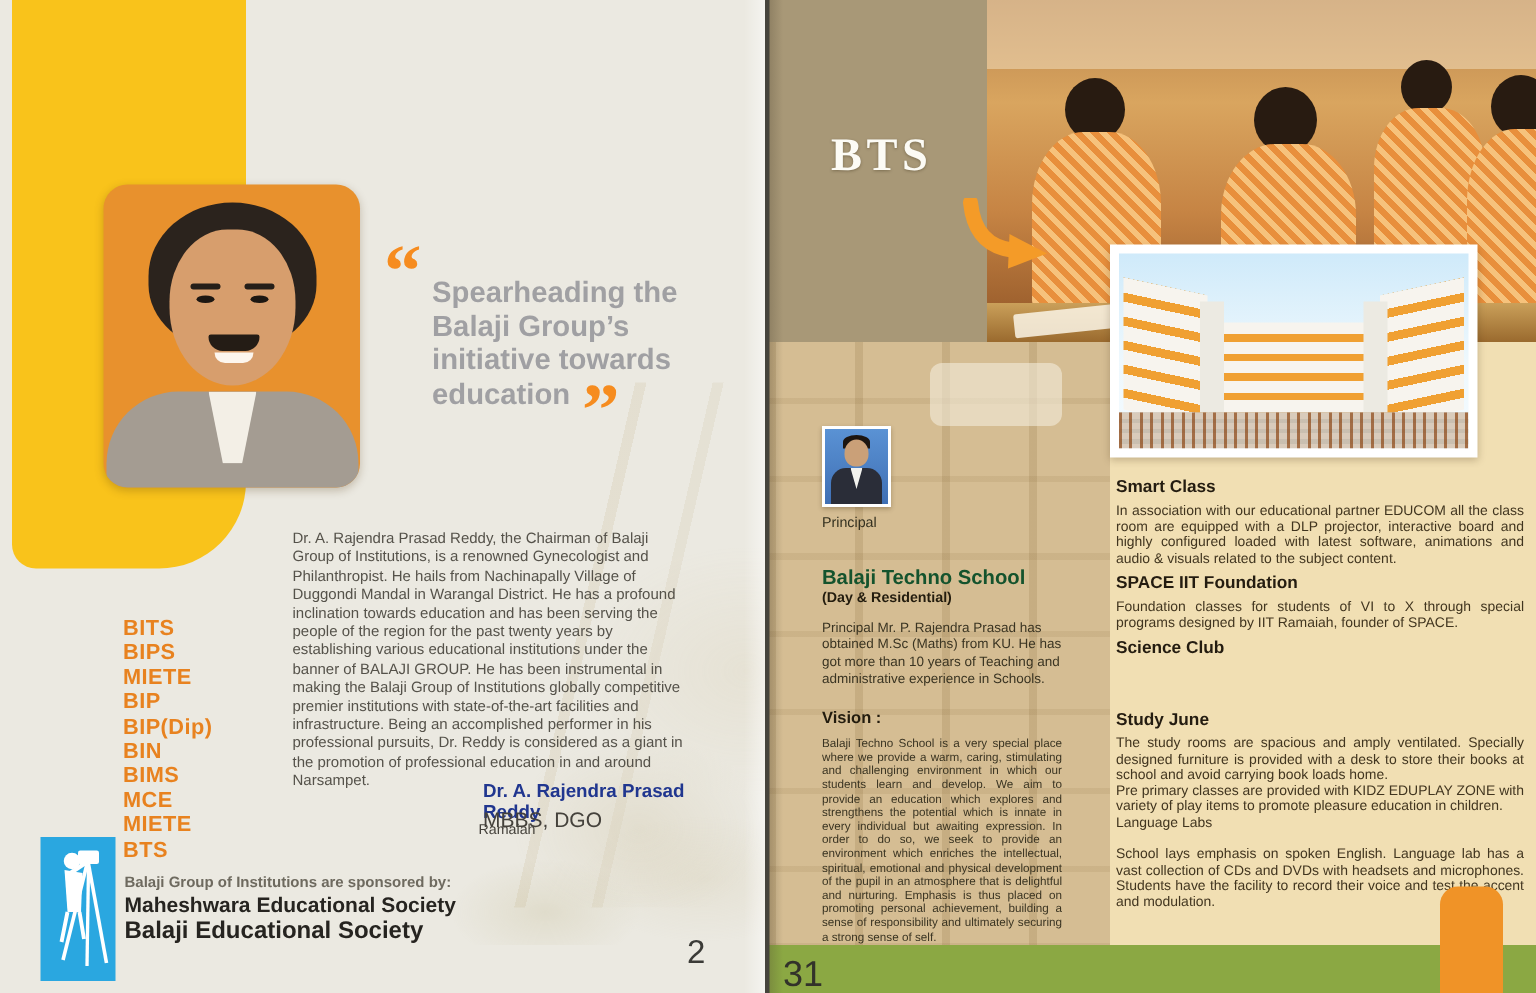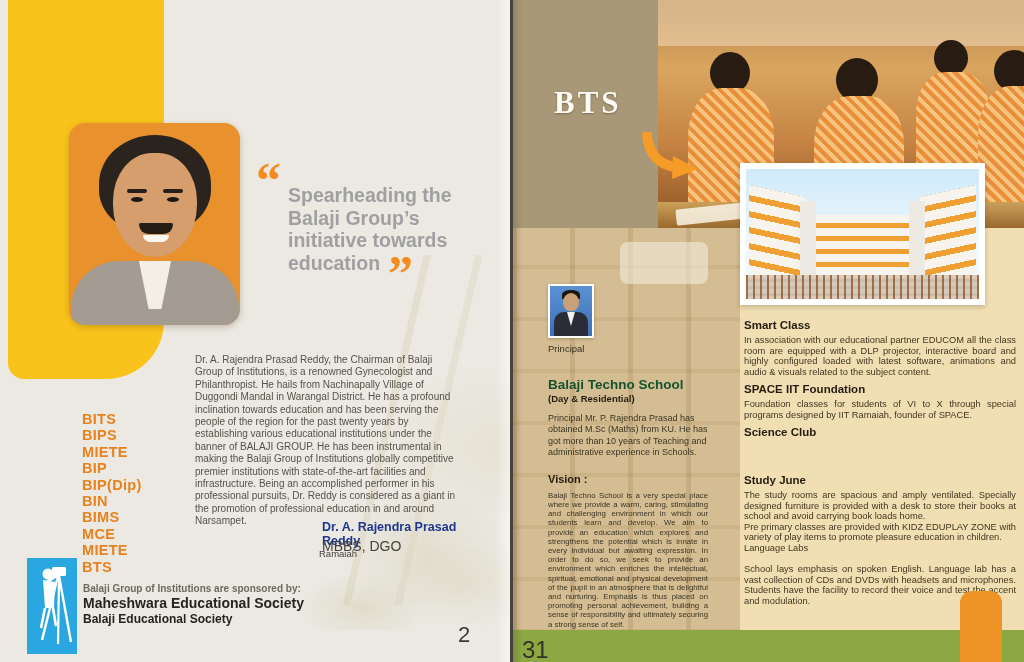--- a/index.html
+++ b/index.html
@@ -34,21 +34,21 @@
   .q-close{left:388px;top:248px;}
   .quote-text{position:absolute;left:288px;top:184px;width:182px;font-size:19.5px;line-height:1.16;font-weight:bold;color:#a0a0a3;}
   .bio{position:absolute;left:195px;top:354px;width:266px;font-size:10px;line-height:12.4px;color:#55524a;}
   .inst-list{position:absolute;left:82px;top:411px;color:#e8821f;font-weight:bold;font-size:14.5px;line-height:16.4px;letter-spacing:.3px;}
   .sig-name{position:absolute;left:322px;top:520px;width:140px;font-size:12.5px;font-weight:bold;color:#20368f;}
   .sig-qual{position:absolute;left:322px;top:538px;width:121px;text-align:left;font-size:14px;color:#45423c;}
   .sig-title{position:absolute;left:319px;top:548px;font-size:9.5px;color:#45423c;}
   .logo-sq{position:absolute;left:27px;top:558px;width:50px;height:96px;background:#2aa7e0;}
   .sponsor-intro{position:absolute;left:83px;top:583px;font-size:10px;font-weight:bold;color:#6e6a5f;}
   .sponsor-1{position:absolute;left:83px;top:595px;font-size:14px;font-weight:bold;color:#262420;}
-  .sponsor-2{position:absolute;left:83px;top:612px;font-size:12px;font-weight:bold;color:#262420;}
+  .sponsor-2{position:absolute;left:83px;top:612px;font-size:16px;font-weight:bold;color:#262420;}
   .pn-left{position:absolute;left:458px;top:622px;font-size:22px;color:#3b3b37;}
   .left-edge-light{position:absolute;right:0;top:0;width:16px;height:662px;background:linear-gradient(90deg,transparent,rgba(255,255,255,.55));}
   
   .spine{position:absolute;left:510px;top:0;width:3px;height:662px;background:#46443c;z-index:30;}
   
   .page-right{position:absolute;left:512px;top:0;width:512px;height:662px;background:#f1dfb3;overflow:hidden;}
   .right-edge-dark{position:absolute;left:0;top:0;width:10px;height:662px;background:linear-gradient(90deg,rgba(80,70,50,.3),transparent);z-index:20;}
   .tan-band{position:absolute;left:0;top:0;width:146px;height:230px;background:#a89877;}
   .bts-title{position:absolute;left:42px;top:85px;font-family:"Liberation Serif",serif;font-weight:bold;font-size:31px;letter-spacing:3px;color:#fcfbf5;text-shadow:0 1px 2px rgba(40,30,10,.35);}
   

